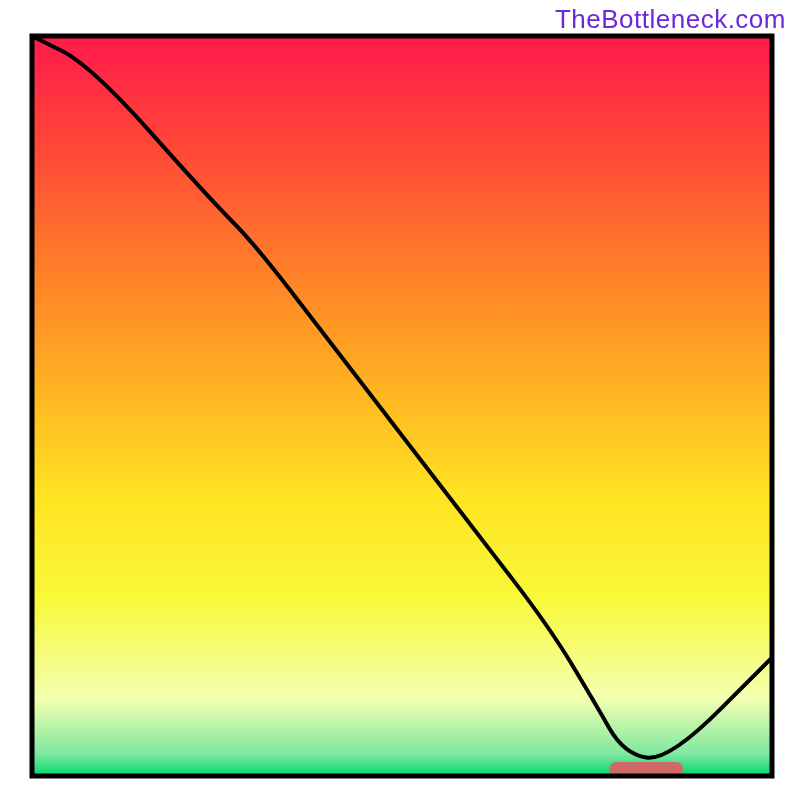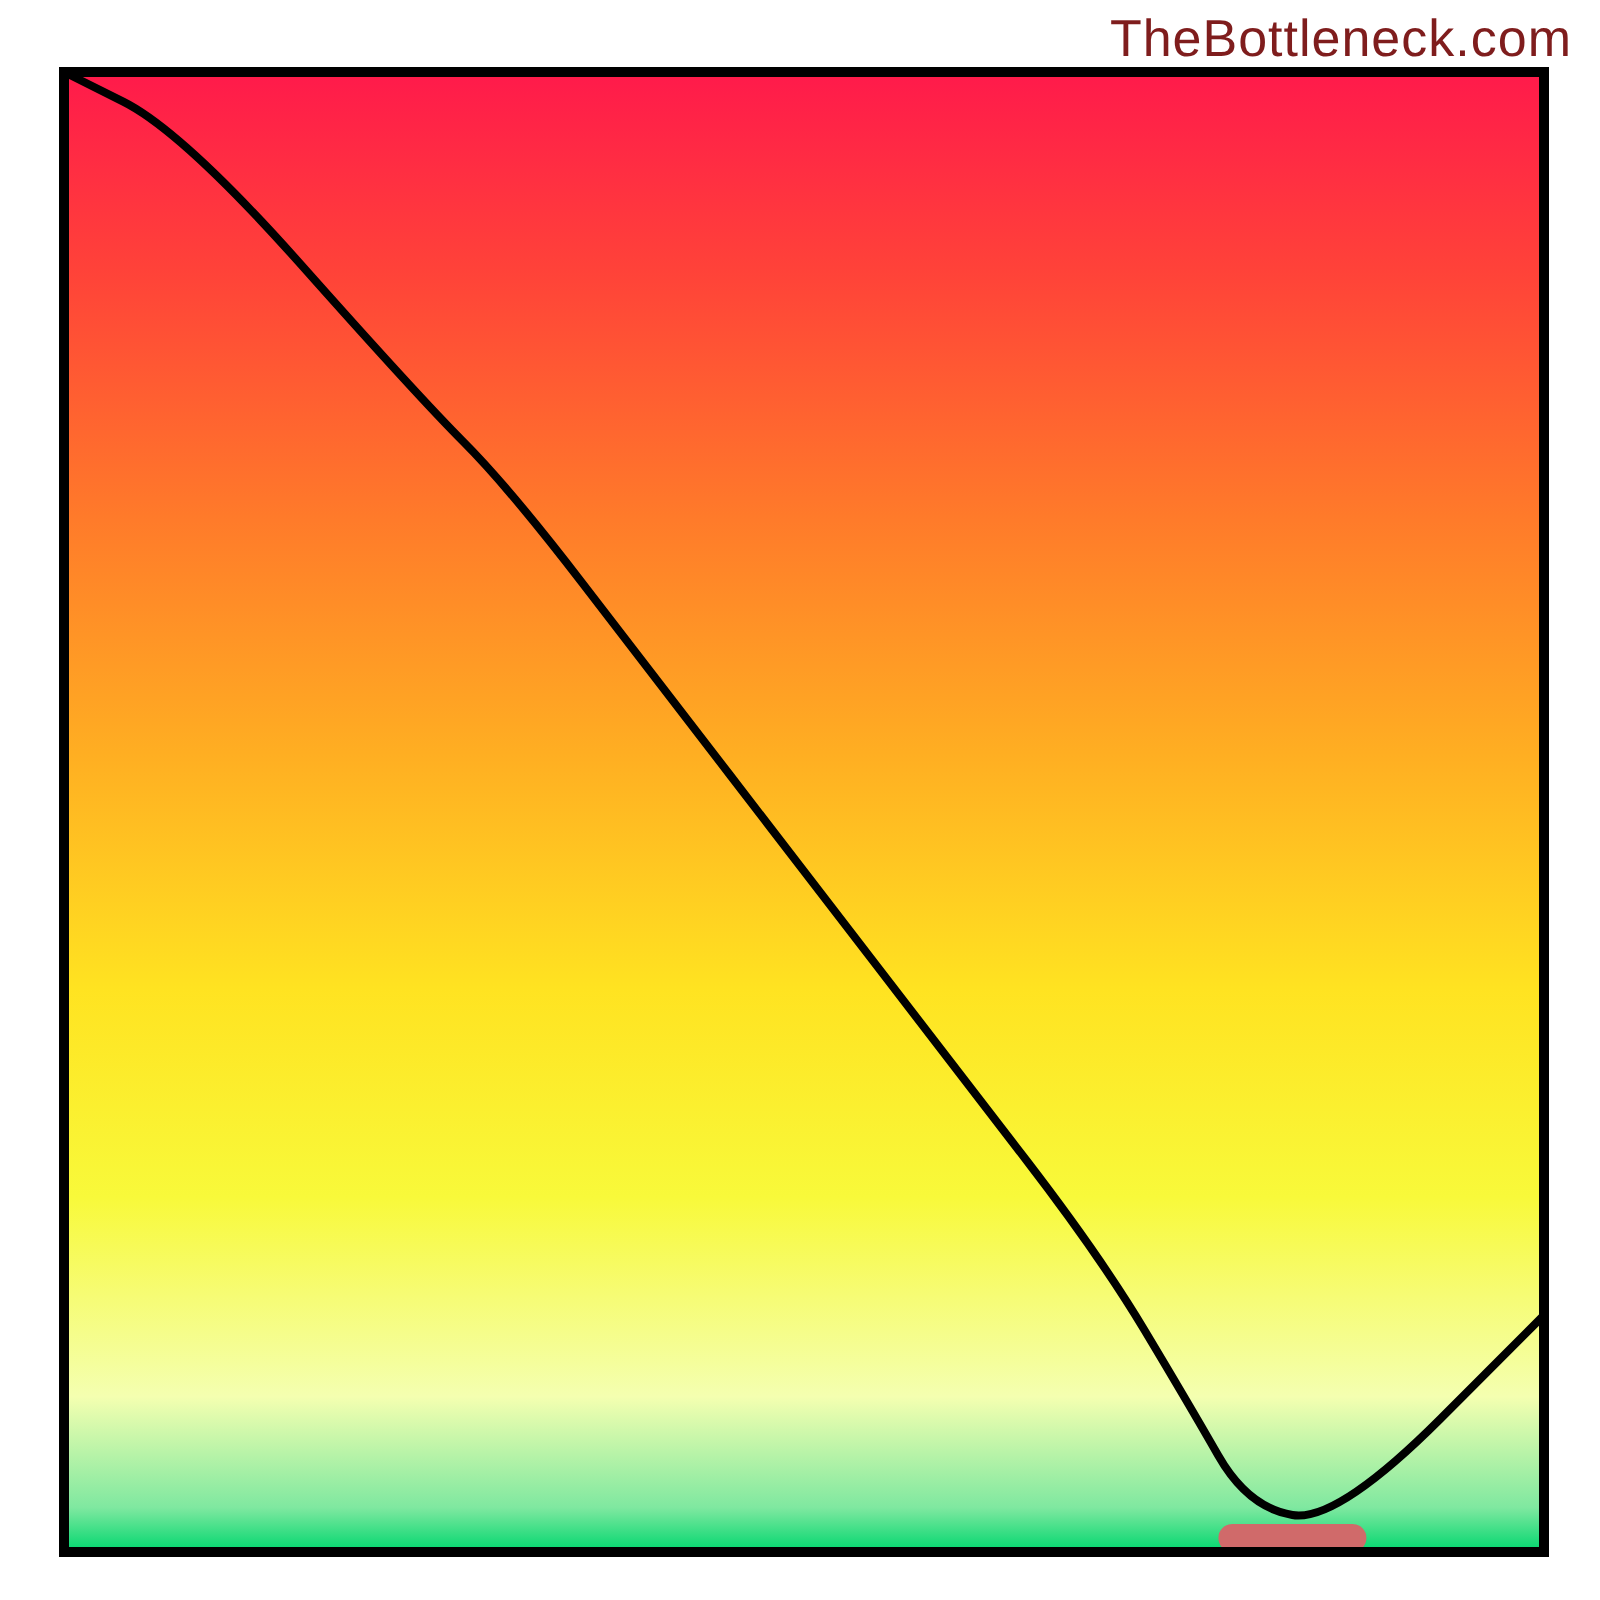--- a/index.html
+++ b/index.html
@@ -15,21 +15,21 @@
     position: relative;
     width: 800px;
     height: 800px;
   }
   .watermark {
     position: absolute;
     top: 4px;
     right: 14px;
     font-size: 26px;
     font-weight: 400;
-    color: #7f1d1d;
+    color: #6d28d9;
     letter-spacing: 0.5px;
     z-index: 4;
   }
   svg.plot {
     position: absolute;
     top: 0;
     left: 0;
     width: 800px;
     height: 800px;
     display: block;

